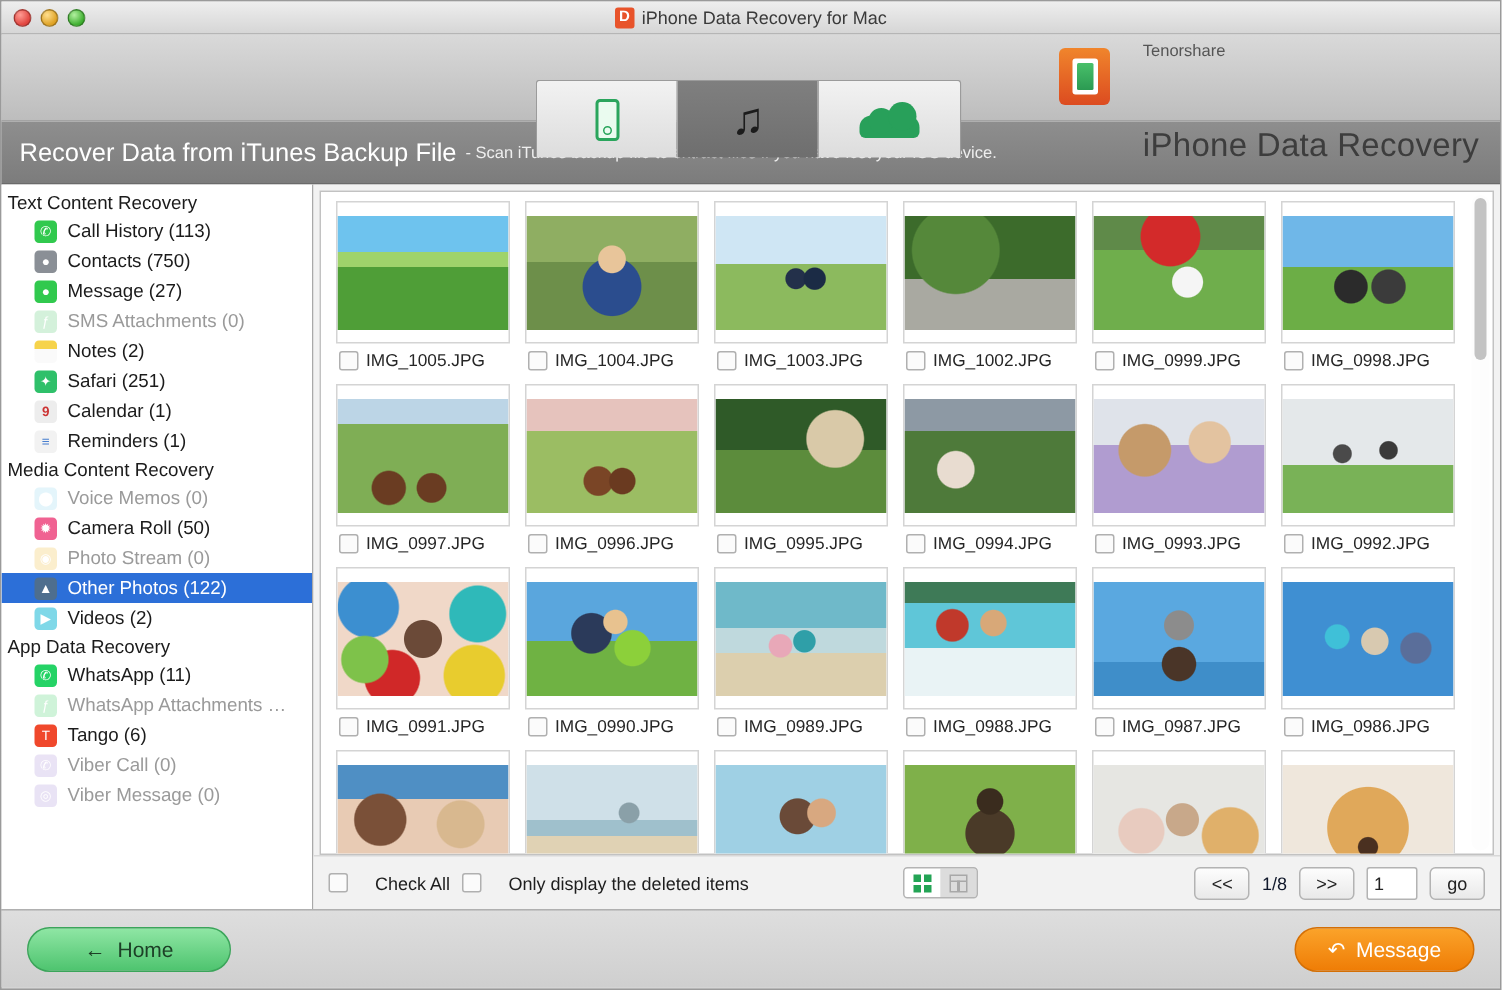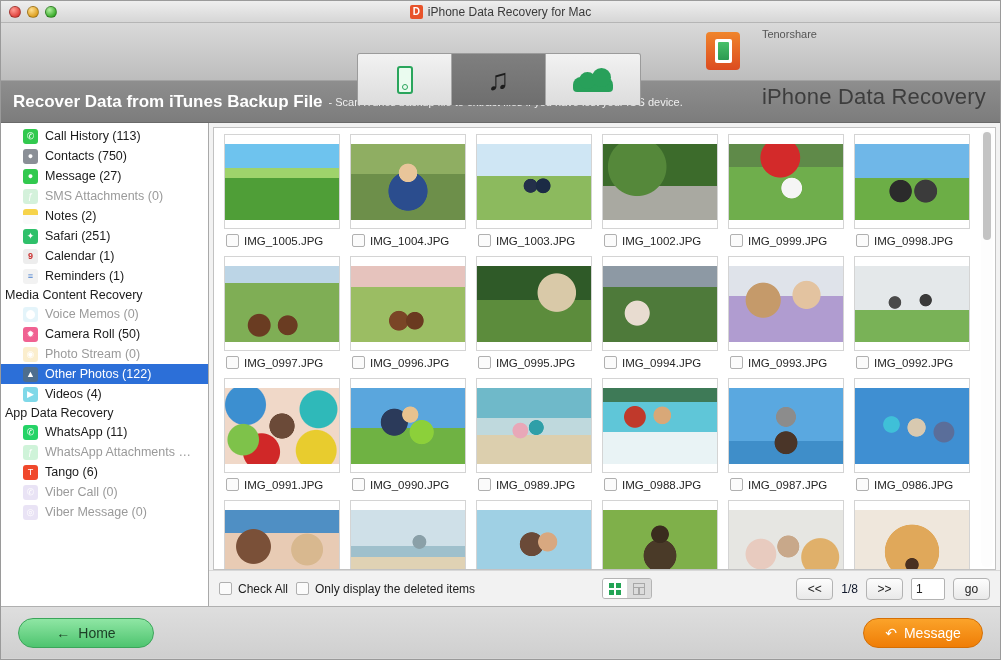--- a/index.html
+++ b/index.html
@@ -83,21 +83,21 @@
   .brand-text { display:flex; flex-direction: column; line-height:1; }
   .brand-small { font-size: 11px; color: #555; margin-bottom: 2px; }
   .brand-big { font-size: 22px; color: #3d3d3d; letter-spacing: .2px; margin-top: 44px; }
 
   
   .banner {
     height: 42px; background: linear-gradient(#8e8e8e, #7c7c7c);
     display: flex; align-items: center; padding-left: 12px;
     border-bottom: 1px solid #6a6a6a;
   }
-  .banner-title { font-size: 17px; color: #fff; font-weight: bold; }
+  .banner-title { font-size: 17px; color: #fff; }
   .banner-sub { font-size: 11px; color: #efefef; margin-left: 6px; }
 
   
   .body { display: flex; height: 483px; }
 
   
   .sidebar {
     width: 208px; background: #fff; border-right: 1px solid #a9a9a9;
     overflow: hidden; padding-top: 3px;
   }
@@ -144,21 +144,21 @@
     position: absolute; top: 2px; left: 2px; width: 8px; height: 108px;
     background: #c3c3c3; border-radius: 4px;
   }
 
   
   .bottombar {
     height: 36px; display: flex; align-items: center; padding: 0 8px 0 10px;
     background: #f2f2f2; border-top: 1px solid #d8d8d8; gap: 8px;
     position: relative;
   }
-  .chk-lab { display: flex; gap: 6px; font-size: 12px; color: #1d1d1d; cursor: pointer; }
+  .chk-lab { display: flex; gap: 18px; font-size: 12px; color: #1d1d1d; cursor: pointer; }
   .viewtoggle {
     position: absolute; left: 393px; display: flex;
     border: 1px solid #b4b4b4; border-radius: 3px; overflow: hidden; background: #e4e4e4;
   }
   .vt { width: 24px; height: 19px; display: flex; align-items: center; justify-content: center; cursor: pointer; }
   .vt.on { background: #fff; }
   .vt.off { background: #dcdcdc; }
   .sq4 { display: grid; grid-template-columns: 5px 5px; grid-template-rows: 5px 5px; gap: 2px; }
   .sq4 b { background: #23a455; display:block; }
   .listico { width: 12px; height: 12px; border: 1.5px solid #a8a8a8; position: relative; }
@@ -240,20 +240,21 @@
     </div>
   </div>
 
   <div class="banner">
     <span class="banner-title">Recover Data from iTunes Backup File</span>
     <span class="banner-sub">- Scan iTunes backup file to extract files if you have lost your iOS device.</span>
   </div>
 
   <div class="body">
     <div class="sidebar" id="sidebar">
+        <div class="group-head">Text Content Recovery</div>
         <div class="side-item">
           <span class="sic" style="background: rgb(49, 201, 78);">✆</span>
           <span>Call History (113)</span>
         </div>
         <div class="side-item">
           <span class="sic" style="background: rgb(138, 143, 150); color: rgb(255, 255, 255);">●</span>
           <span>Contacts (750)</span>
         </div>
         <div class="side-item">
           <span class="sic" style="background: rgb(49, 201, 78);">●</span>
@@ -291,21 +292,21 @@
         <div class="side-item dim">
           <span class="sic faded" style="background: rgb(247, 215, 138);">◉</span>
           <span>Photo Stream (0)</span>
         </div>
         <div class="side-item sel">
           <span class="sic" style="background: rgb(78, 110, 142);">▲</span>
           <span>Other Photos (122)</span>
         </div>
         <div class="side-item">
           <span class="sic" style="background: rgb(127, 216, 232);">▶</span>
-          <span>Videos (4)</span>
+          <span>Videos (2)</span>
         </div>
         <div class="group-head">App Data Recovery</div>
         <div class="side-item">
           <span class="sic" style="background: rgb(37, 211, 102);">✆</span>
           <span>WhatsApp (11)</span>
         </div>
         <div class="side-item dim">
           <span class="sic faded" style="background: rgb(143, 227, 166);">ƒ</span>
           <span>WhatsApp Attachments …</span>
         </div>

